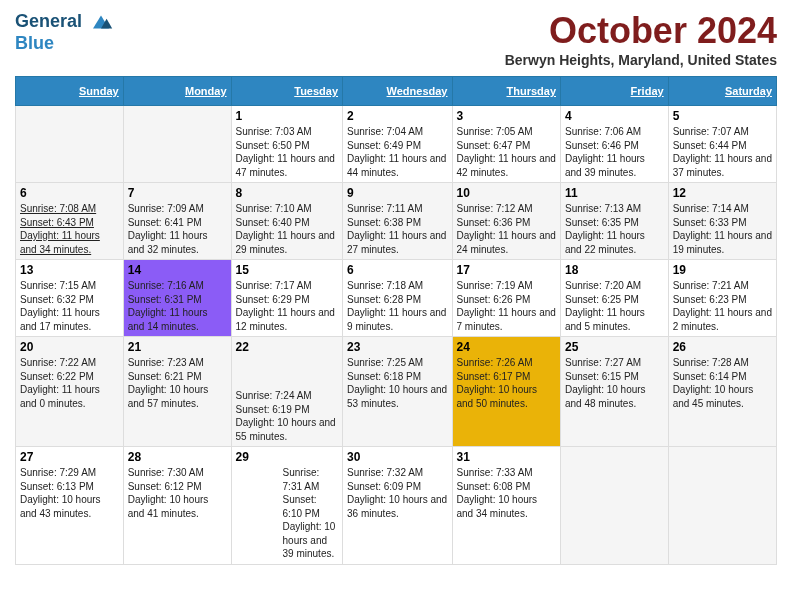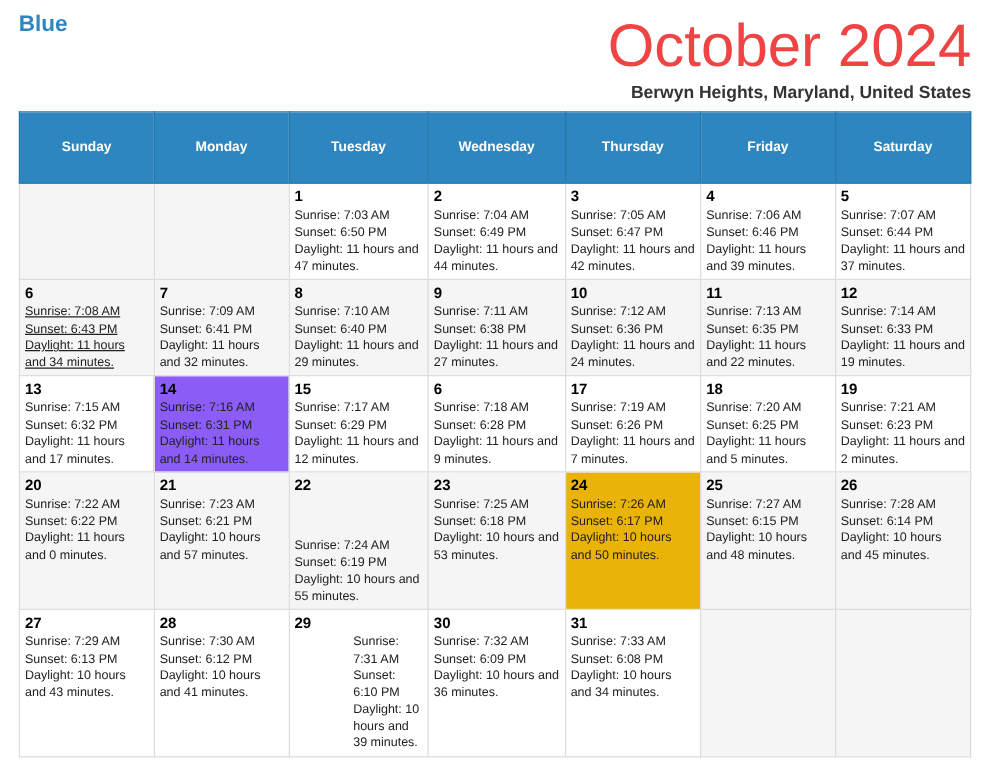--- a/index.html
+++ b/index.html
@@ -27,44 +27,45 @@
     }
     .logo-icon {
       width: 24px;
       height: 24px;
       margin-left: 2px;
     }
     .title-block {
       text-align: right;
     }
     .month-title {
-      font-size: 48px;
-      font-weight: normal;
-      color: #ef4444;
+      font-size: 36px;
+      font-weight: bold;
+      color: #7f1d1d;
     }
     .location-title {
       font-size: 14px;
       font-weight: bold;
       color: #333;
       padding-left: 20px;
     }
     .calendar {
       width: 100%;
       border-collapse: collapse;
       border: 1px solid #ccc;
       font-size: 10.5px;
     }
     .calendar th {
       background: #2e86c1;
       color: #fff;
       font-weight: bold;
-      padding: 22px 4px;
-      text-align: center;
+      padding: 8px 4px;
+      text-align: right;
       border: 1px solid #2578a8;
       font-size: 11px;
+      text-decoration: underline;
     }
     .calendar td {
       vertical-align: top;
       padding: 3px 4px;
       border: 1px solid #ddd;
       min-height: 80px;
       width: 113px;
       background: #fff;
     }
     .calendar tr:nth-child(odd) td {
@@ -87,20 +88,29 @@
       background: #f5f5f5 !important;
     }
   </style>
 </head>
 <body>
 
 <div class="page">
   <div class="header">
     <div class="logo">
       <div>
+        <div style="display:flex;align-items:center;">
+          <div style="font-size:18px;font-weight:bold;color:#1a5276;line-height:1.1;">
+            <span style="color:#1a5276;">General</span>
+            <svg class="logo-icon" viewBox="0 0 30 24" style="display:inline-block;vertical-align:middle;">
+              <polygon points="5,20 15,4 25,20" fill="#2e86c1"></polygon>
+              <polygon points="15,20 22,8 29,20" fill="#1a5276"></polygon>
+            </svg>
+          </div>
+        </div>
         <div style="font-size:18px;font-weight:bold;color:#2e86c1;line-height:1.1;">Blue</div>
       </div>
     </div>
     <div class="title-block">
       <div class="month-title">October 2024</div>
       <div class="location-title">Berwyn Heights, Maryland, United States</div>
     </div>
   </div>
 
   <table class="calendar">

